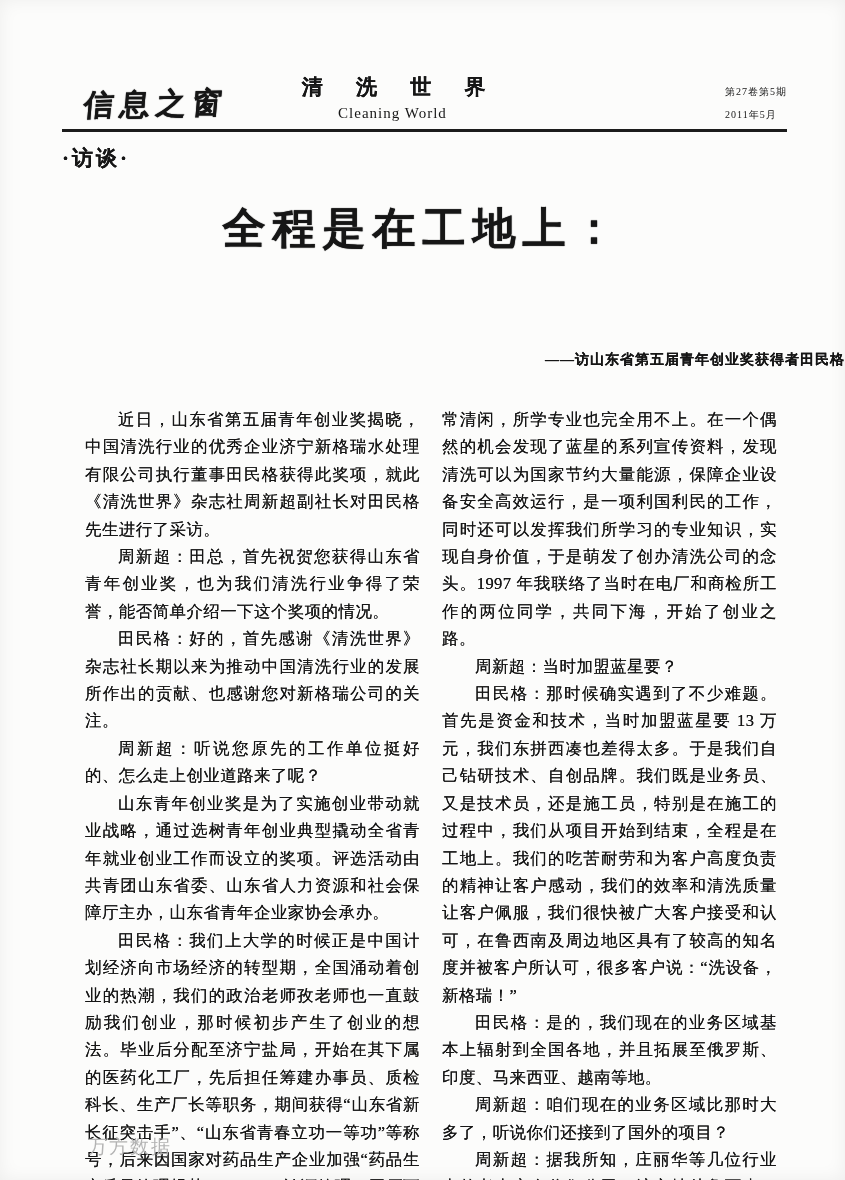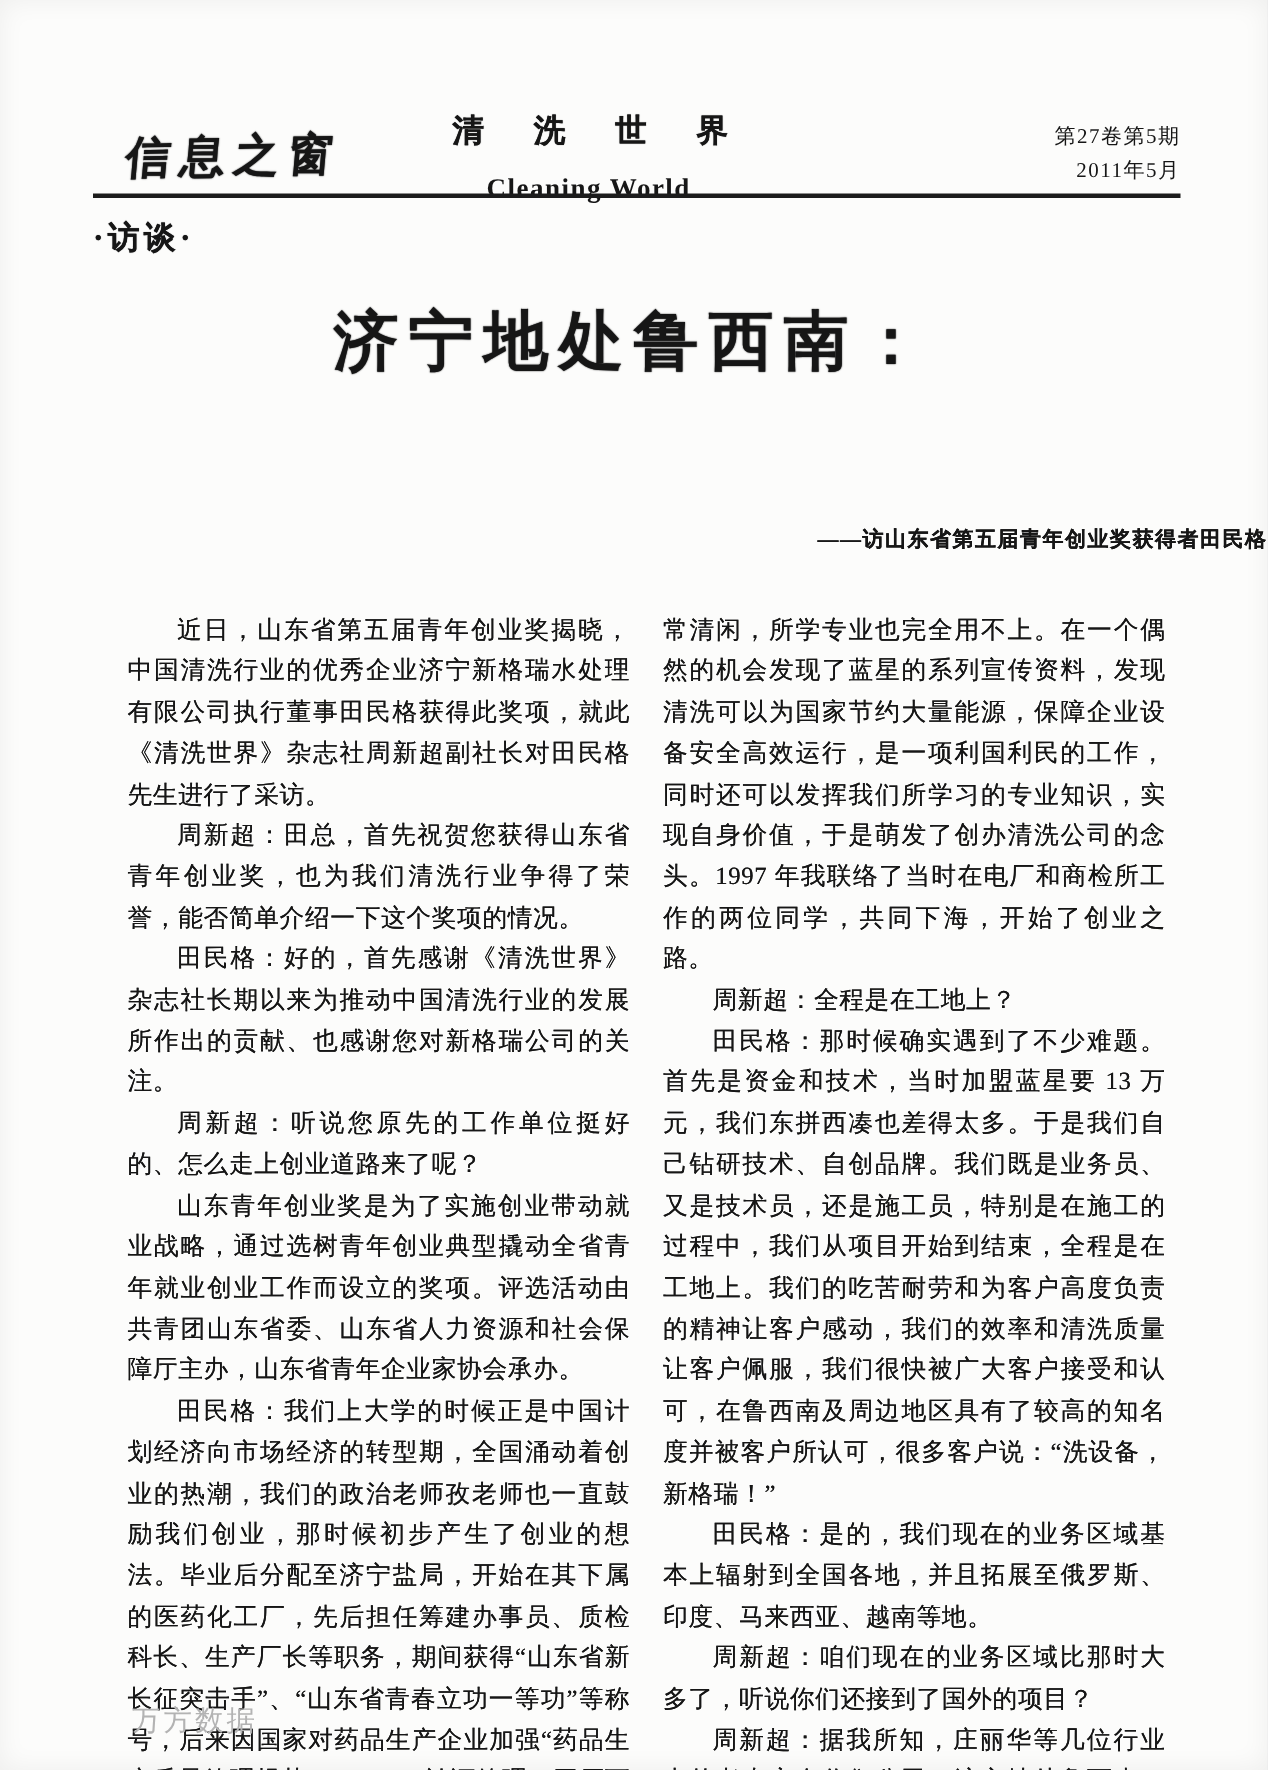--- a/index.html
+++ b/index.html
@@ -25,27 +25,27 @@
   .masthead-center{
     position:absolute;top:74px;left:0;right:60px;
     text-align:center;line-height:1.25;
   }
   .journal-cn{
     font-size:21px;font-weight:bold;letter-spacing:14px;
     text-shadow:0 0 0.5px #000;
     padding-left:16px;
   }
   .journal-en{
-    font-size:18px;font-weight:bold;letter-spacing:1px;
-    margin-top:14px;
+    font-size:15px;font-weight:normal;letter-spacing:1px;
+    margin-top:4px;
   }
   .masthead-right{
     position:absolute;top:80px;right:58px;
-    font-size:14px;line-height:23px;letter-spacing:1px;
-    text-align:right;
+    font-size:10px;line-height:23px;letter-spacing:1px;
+    text-align:left;
   }
   .head-rule{
     position:absolute;top:129px;left:62px;right:58px;
     height:3px;background:#1c1c1c;
     border:none;margin:0;
   }
   .section-label{
     position:absolute;top:144px;left:62px;
     font-size:21px;font-weight:bold;letter-spacing:3px;
     text-shadow:0 0 0.5px #000;
@@ -105,37 +105,37 @@
   <div class="masthead-right">
     <div>第27卷第5期</div>
     <div>2011年5月</div>
   </div>
 
   <hr class="head-rule">
 
   <div class="section-label">·访谈·</div>
 
   <div class="title-block">
-    <div class="title-line">济宁地处鲁西南：</div>
+    <div class="title-line">全程是在工地上：</div>
   </div>
 
   <div class="subtitle">——访山东省第五届青年创业奖获得者田民格</div>
 
   <div class="columns">
     <div class="col">
       <p class="indent">近日，山东省第五届青年创业奖揭晓，中国清洗行业的优秀企业济宁新格瑞水处理有限公司执行董事田民格获得此奖项，就此《清洗世界》杂志社周新超副社长对田民格先生进行了采访。</p>
       <p class="indent">周新超：田总，首先祝贺您获得山东省青年创业奖，也为我们清洗行业争得了荣誉，能否简单介绍一下这个奖项的情况。</p>
       <p class="indent">田民格：好的，首先感谢《清洗世界》杂志社长期以来为推动中国清洗行业的发展所作出的贡献、也感谢您对新格瑞公司的关注。</p>
       <p class="indent">周新超：听说您原先的工作单位挺好的、怎么走上创业道路来了呢？</p>
       <p class="indent">山东青年创业奖是为了实施创业带动就业战略，通过选树青年创业典型撬动全省青年就业创业工作而设立的奖项。评选活动由共青团山东省委、山东省人力资源和社会保障厅主办，山东省青年企业家协会承办。</p>
       <p class="indent">田民格：我们上大学的时候正是中国计划经济向市场经济的转型期，全国涌动着创业的热潮，我们的政治老师孜老师也一直鼓励我们创业，那时候初步产生了创业的想法。毕业后分配至济宁盐局，开始在其下属的医药化工厂，先后担任筹建办事员、质检科长、生产厂长等职务，期间获得“山东省新长征突击手”、“山东省青春立功一等功”等称号，后来因国家对药品生产企业加强“药品生产质量管理规范”（GMP）认证管理，工厂下马，调至局办公室，工作非</p>
     </div>
     <div class="col">
       <p>常清闲，所学专业也完全用不上。在一个偶然的机会发现了蓝星的系列宣传资料，发现清洗可以为国家节约大量能源，保障企业设备安全高效运行，是一项利国利民的工作，同时还可以发挥我们所学习的专业知识，实现自身价值，于是萌发了创办清洗公司的念头。1997 年我联络了当时在电厂和商检所工作的两位同学，共同下海，开始了创业之路。</p>
-      <p class="indent">周新超：全程是在工地上？</p>
+      <p class="indent">周新超：当时加盟蓝星要？</p>
       <p class="indent">田民格：那时候确实遇到了不少难题。首先是资金和技术，当时加盟蓝星要 13 万元，我们东拼西凑也差得太多。于是我们自己钻研技术、自创品牌。我们既是业务员、又是技术员，还是施工员，特别是在施工的过程中，我们从项目开始到结束，全程是在工地上。我们的吃苦耐劳和为客户高度负责的精神让客户感动，我们的效率和清洗质量让客户佩服，我们很快被广大客户接受和认可，在鲁西南及周边地区具有了较高的知名度并被客户所认可，很多客户说：“洗设备，新格瑞！”</p>
       <p class="indent">田民格：是的，我们现在的业务区域基本上辐射到全国各地，并且拓展至俄罗斯、印度、马来西亚、越南等地。</p>
       <p class="indent">周新超：咱们现在的业务区域比那时大多了，听说你们还接到了国外的项目？</p>
       <p class="indent">周新超：据我所知，庄丽华等几位行业内的老专家在你们公司，济宁地处鲁西南，也没有什么特别的优势，您是怎么把他们请过去的呢？</p>
     </div>
   </div>
 
   <div class="watermark">万方数据</div>
 
 </div>

